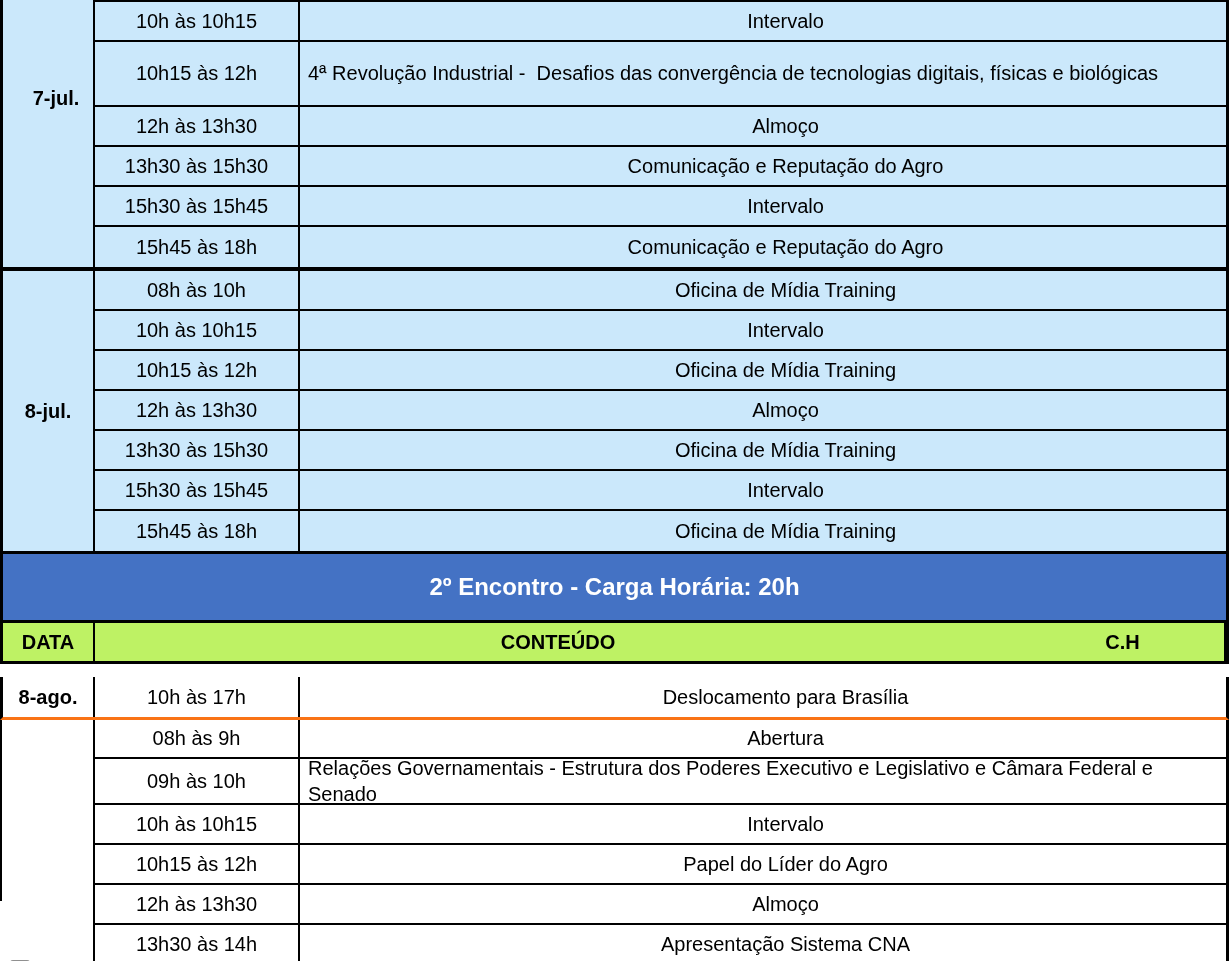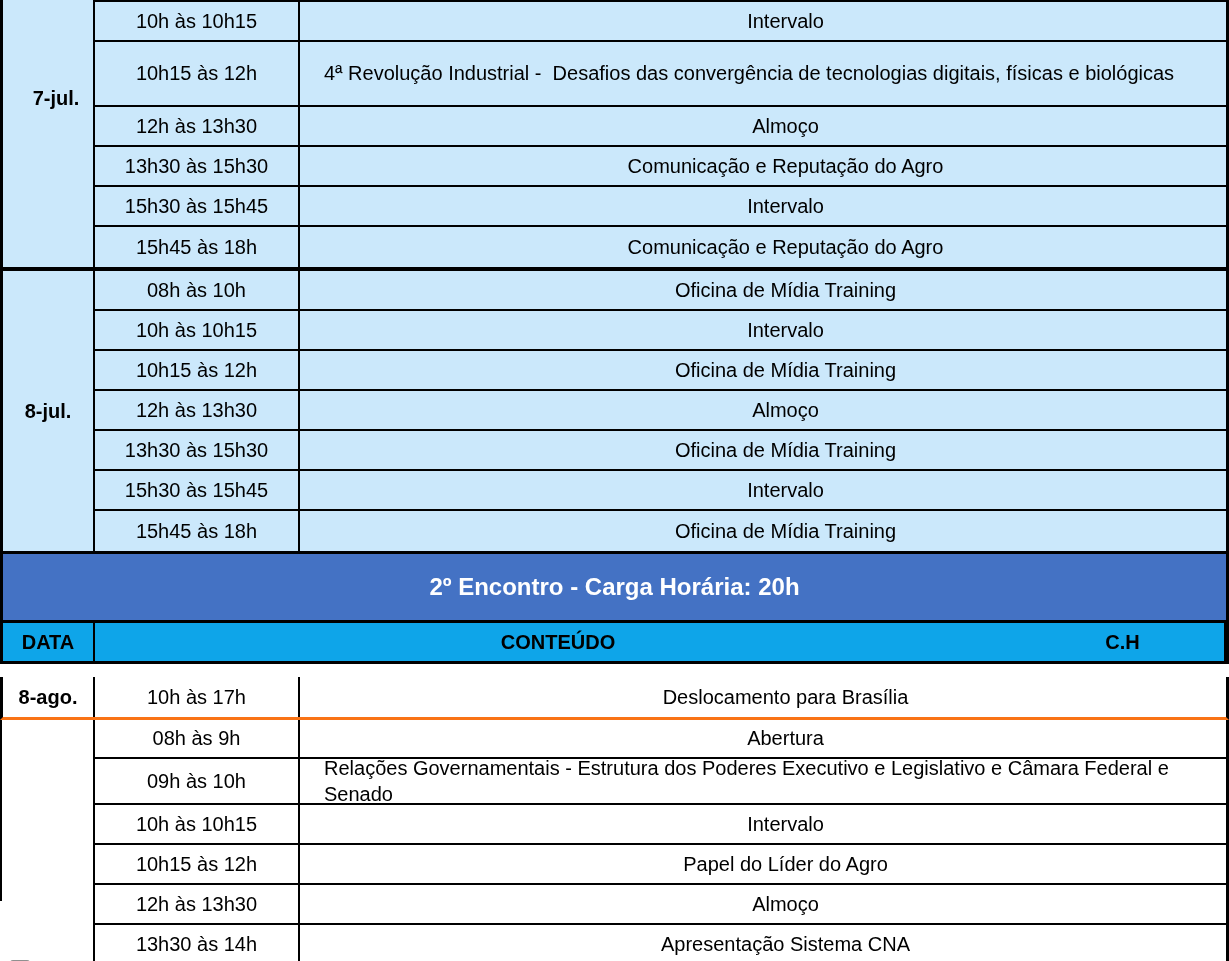--- a/index.html
+++ b/index.html
@@ -52,37 +52,37 @@
     display: flex; align-items: center; justify-content: center;
     font-size: 20px; white-space: nowrap;
   }
   .content-cell {
     flex: 1;
     display: flex; align-items: center; justify-content: center;
     font-size: 20px; text-align: center; padding-left: 45px;
   }
   .content-cell.left {
     justify-content: flex-start; text-align: left;
-    padding: 2px 24px; line-height: 1.32;
+    padding: 2px 8px; line-height: 1.32;
     white-space: pre-wrap;
   }
 
   .banner {
     height: 72px;
     background: var(--banner-blue, #4472c4);
     border: 3px solid #000;
     display: flex; align-items: center; justify-content: center;
   }
   .banner-title { color: #fff; font-weight: bold; font-size: 24px; }
 
   .header-row {
     display: flex; height: 41px;
     border-left: 3px solid #000; border-right: 3px solid #000;
     border-bottom: 3px solid #000;
-    background: #0ea5e9;
+    background: #bef264;
   }
   .hcell {
     display: flex; align-items: center; justify-content: center;
     font-weight: bold; font-size: 20px;
   }
   .h-data { flex: 0 0 92px; border-right: 2px solid #000; }
   .h-ch   { flex: 0 0 205px; border-right: 2px solid #000; }
   .h-cont { flex: 1; }
 
   .left-border-strip {

